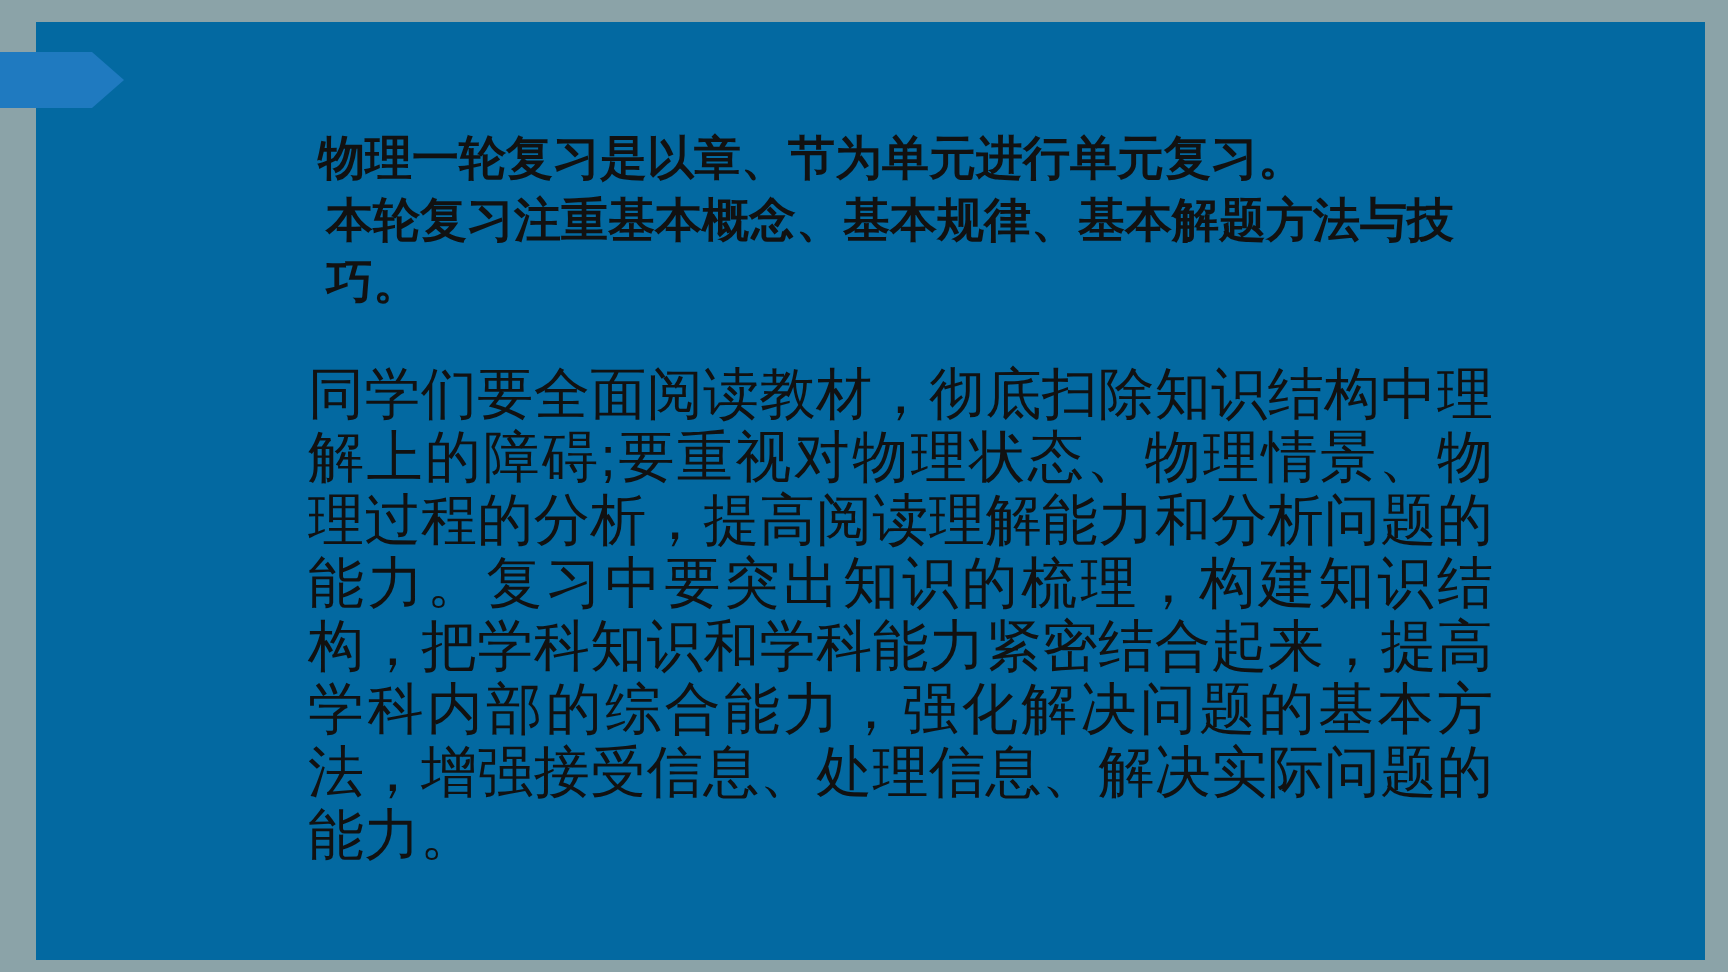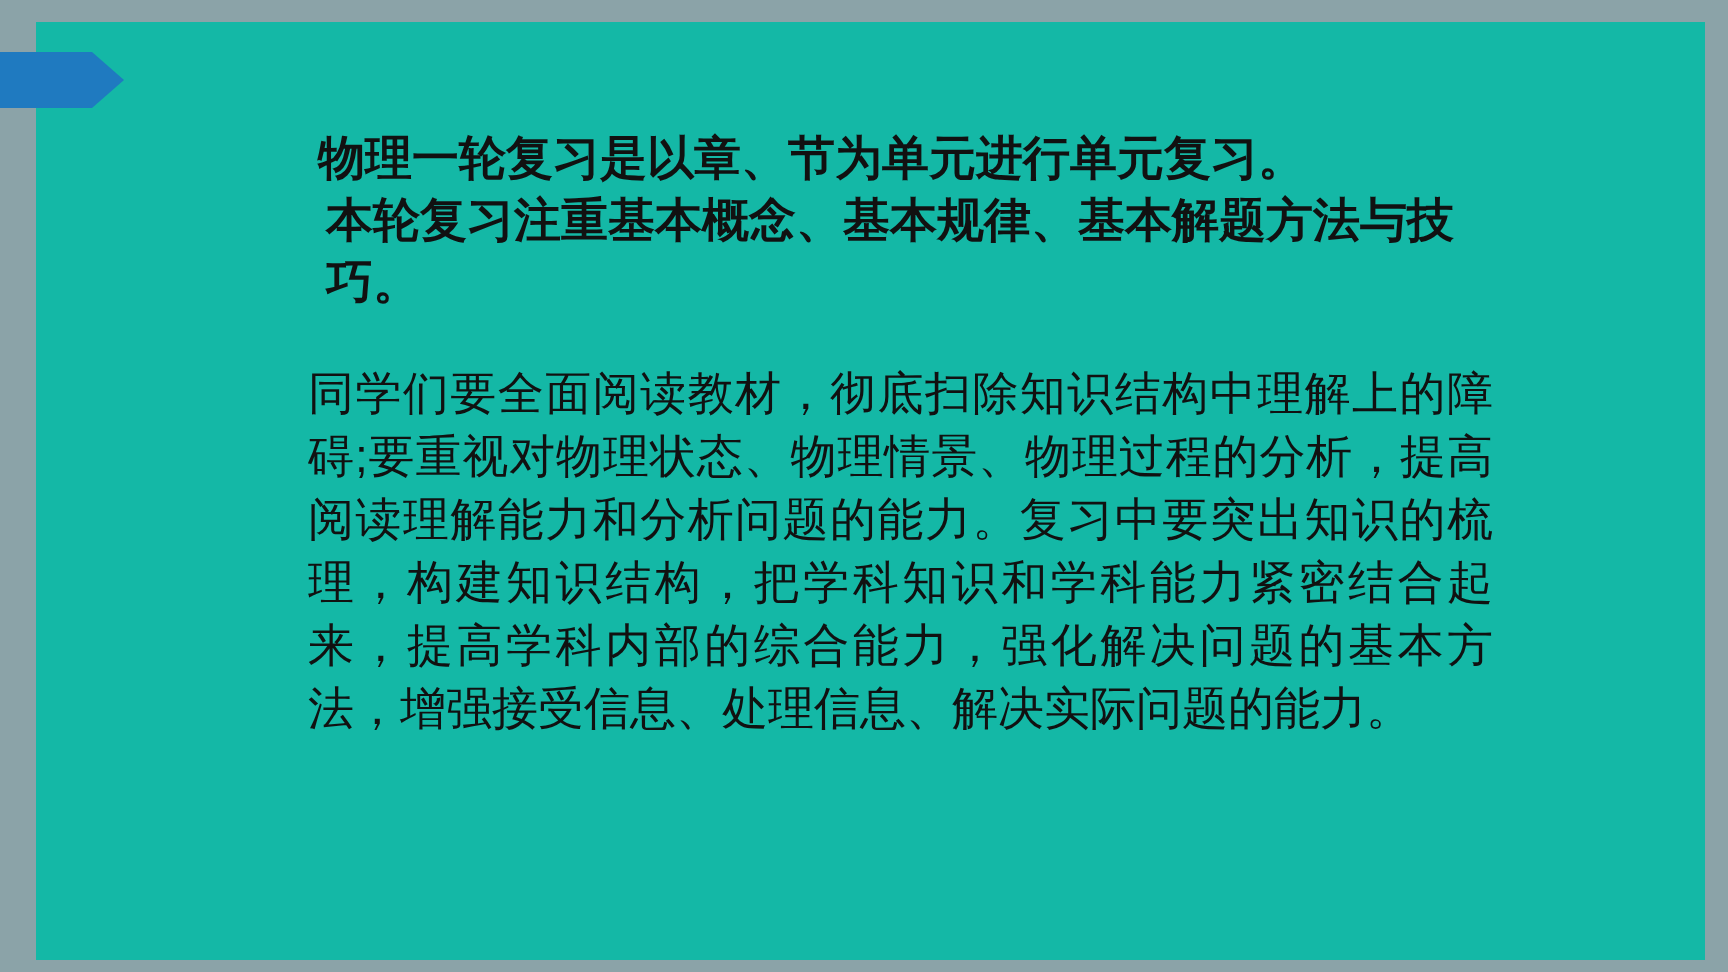--- a/index.html
+++ b/index.html
@@ -21,21 +21,21 @@
     height: 972px;
     background: #8ba3a8;
   }
   
   .card {
     position: absolute;
     left: 36px;
     top: 22px;
     width: 1669px;
     height: 938px;
-    background: #14b8a6;
+    background: #0369a1;
   }
   
   .arrow-deco {
     position: absolute;
     left: 0px;
     top: 52px;
     width: 124px;
     height: 56px;
     z-index: 5;
   }
@@ -62,21 +62,21 @@
   }
   .para-top .wrap {
     white-space: normal;
     margin-left: 8px;
   }
   .para-body {
     position: absolute;
     left: 272px;
     top: 340px;
     width: 1185px;
-    font-size: 46px;
+    font-size: 56px;
     line-height: 63px;
     color: #111111;
     font-weight: 400;
     text-align: justify;
     text-justify: inter-character;
   }
 </style>
 </head>
 <body>
 

